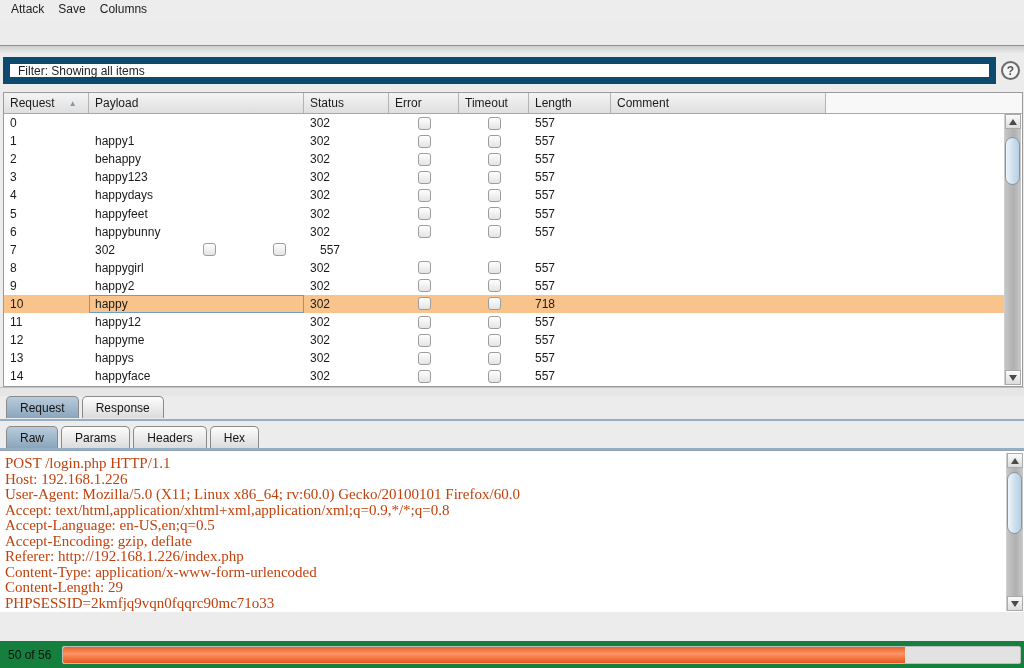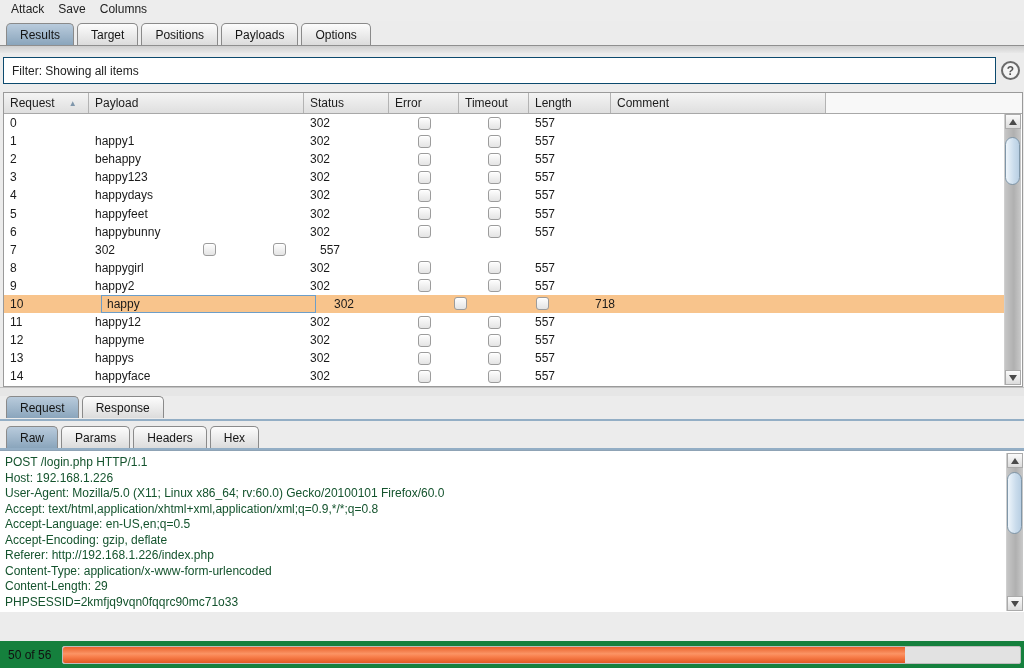--- a/index.html
+++ b/index.html
@@ -16,55 +16,55 @@
   .tab { height:22px; display:flex; align-items:center; padding:0 13px; margin-right:3px;
          border:1px solid #8a8a8a; border-bottom:none; border-radius:5px 5px 0 0;
          background:linear-gradient(#fcfcfc,#dcdcdc); color:#151515; }
   .tab.selected { background:linear-gradient(#b9cbdc,#8aa5bc); }
   .top-band { position:absolute; left:0; top:45px; width:1024px; height:8px;
               border-top:1px solid #8f8f8f; background:linear-gradient(#cfcfcf,#e8e8e8); }
   .tab-underline { position:absolute; left:0; width:1024px; height:2px; background:#93aec5; }
 
   
   .filter-bar { position:absolute; left:3px; top:57px; width:993px; height:27px; background:#ffffff;
-                border:1px solid #0c4a6e; display:flex; align-items:center; padding-left:8px; color:#222; }
+                border:7px solid #0c4a6e; display:flex; align-items:center; padding-left:8px; color:#222; }
   .help-icon { position:absolute; width:19px; height:19px; border:2px solid #6a6a6a; border-radius:50%;
                color:#555; font-size:12px; font-weight:bold; display:flex; align-items:center; justify-content:center; background:#f4f4f4; }
 
   
   .rtable { position:absolute; left:3px; top:92px; width:1020px; height:295px; background:#ffffff; border:1px solid #9a9a9a; }
   .thead { display:flex; height:21px; background:linear-gradient(#f4f4f4,#dfdfdf); border-bottom:1px solid #a8a8a8; }
   .th { display:flex; align-items:center; padding-left:6px; border-right:1px solid #b3b3b3; color:#1c1c1c; position:relative; }
   .th.filler { flex:1; background:#f8f8f8; border-right:none; }
   .sort-asc { font-size:8px; color:#7f96ab; margin-left:14px; }
   .c-req{width:85px;} .c-pay{width:215px;} .c-status{width:85px;} .c-err{width:70px;text-align:right;} .c-to{width:70px;} .c-len{width:82px;} .c-com{width:215px;}
   .tbody { position:absolute; left:0; top:21px; width:1001px; height:272px; overflow:hidden; }
   .tr { display:flex; height:18.1px; align-items:center; background:#ffffff; }
-  .tr.selected { background:#f8c48c;gap:12px; }
+  .tr.selected { background:#f8c48c; }
   .td { height:100%; display:flex; align-items:center; padding-left:6px; overflow:hidden; white-space:nowrap; }
   .td.center { justify-content:center; padding-left:0; }
   .tr.selected .c-pay { box-shadow: inset 0 0 0 1px #6d9ec8; }
   .cb { width:13px; height:13px; border:1px solid #9c9c9c; border-radius:3px;
         background:linear-gradient(#fefefe,#e4e4e4); box-shadow:inset 0 1px 0 #fff; }
 
   
   .vscroll { position:absolute; width:17px; display:flex; flex-direction:column; background:#e9e9e9; border-left:1px solid #cfcfcf; }
   .sb-btn { height:15px; background:linear-gradient(#fafafa,#dcdcdc); border:1px solid #aaaaaa; display:flex; align-items:center; justify-content:center; }
   .sb-track { flex:1; background:linear-gradient(90deg,#c6c6c6,#b0b0b0 55%,#c9c9c9); position:relative; }
   .sb-thumb { position:absolute; left:0; width:15px; border:1px solid #7f96a8; border-radius:8px;
               background:linear-gradient(90deg,#eef5fb,#cadcec 60%,#b9cfe3); }
   .arr-up { width:0; height:0; border-left:4px solid transparent; border-right:4px solid transparent; border-bottom:6px solid #4a4a4a; }
   .arr-down { width:0; height:0; border-left:4px solid transparent; border-right:4px solid transparent; border-top:6px solid #4a4a4a; }
 
   .divider { position:absolute; left:0; top:387px; width:1024px; height:9px; background:#e6e6e6; border-top:1px solid #c2c2c2; }
 
   
   .req-panel { position:absolute; left:0; top:450px; width:1024px; height:162px; background:#ffffff; border-top:1px solid #8fa3b5; }
   .req-text { position:absolute; left:0; top:2px; width:1000px; height:158px; padding:2px 0 0 5px;
-              font-family:Liberation Sans, sans-serif; font-size:12px; color:#14532d; overflow:hidden; }
+              font-family:Liberation Serif, serif; font-size:15px; color:#c2410c; overflow:hidden; }
   .req-line { height:15.5px; white-space:pre; }
 
   
   .search-bar { position:absolute; left:0; top:612px; width:1024px; height:29px; background:#ececec; }
 
   
   .status-bar { position:absolute; left:0; top:641px; width:1024px; height:27px; background:#15803d; }
   .progress-text { position:absolute; left:8px; top:7px; color:#111; }
   .progress-track { position:absolute; left:62px; top:5px; width:959px; height:18px; background:#e2e2e2;
                     border:1px solid #bdbdbd; border-radius:2px; }
@@ -75,27 +75,20 @@
 <body>
 
 <div class="app">
 
   <div class="menubar">
     <div class="menu-item">Attack</div>
     <div class="menu-item">Save</div>
     <div class="menu-item">Columns</div>
   </div>
 
-  <div class="tabrow" style="left:6px; top:23px;">
-    <div class="tab selected">Results</div>
-    <div class="tab">Target</div>
-    <div class="tab">Positions</div>
-    <div class="tab">Payloads</div>
-    <div class="tab">Options</div>
-  </div>
   <div class="top-band"></div>
 
   <div class="filter-bar">
     <span>Filter: Showing all items</span>
   </div>
   <div class="help-icon" style="left:1001px; top:61px;">?</div>
 
   <div class="rtable">
     <div class="thead">
       <div class="th c-req">

